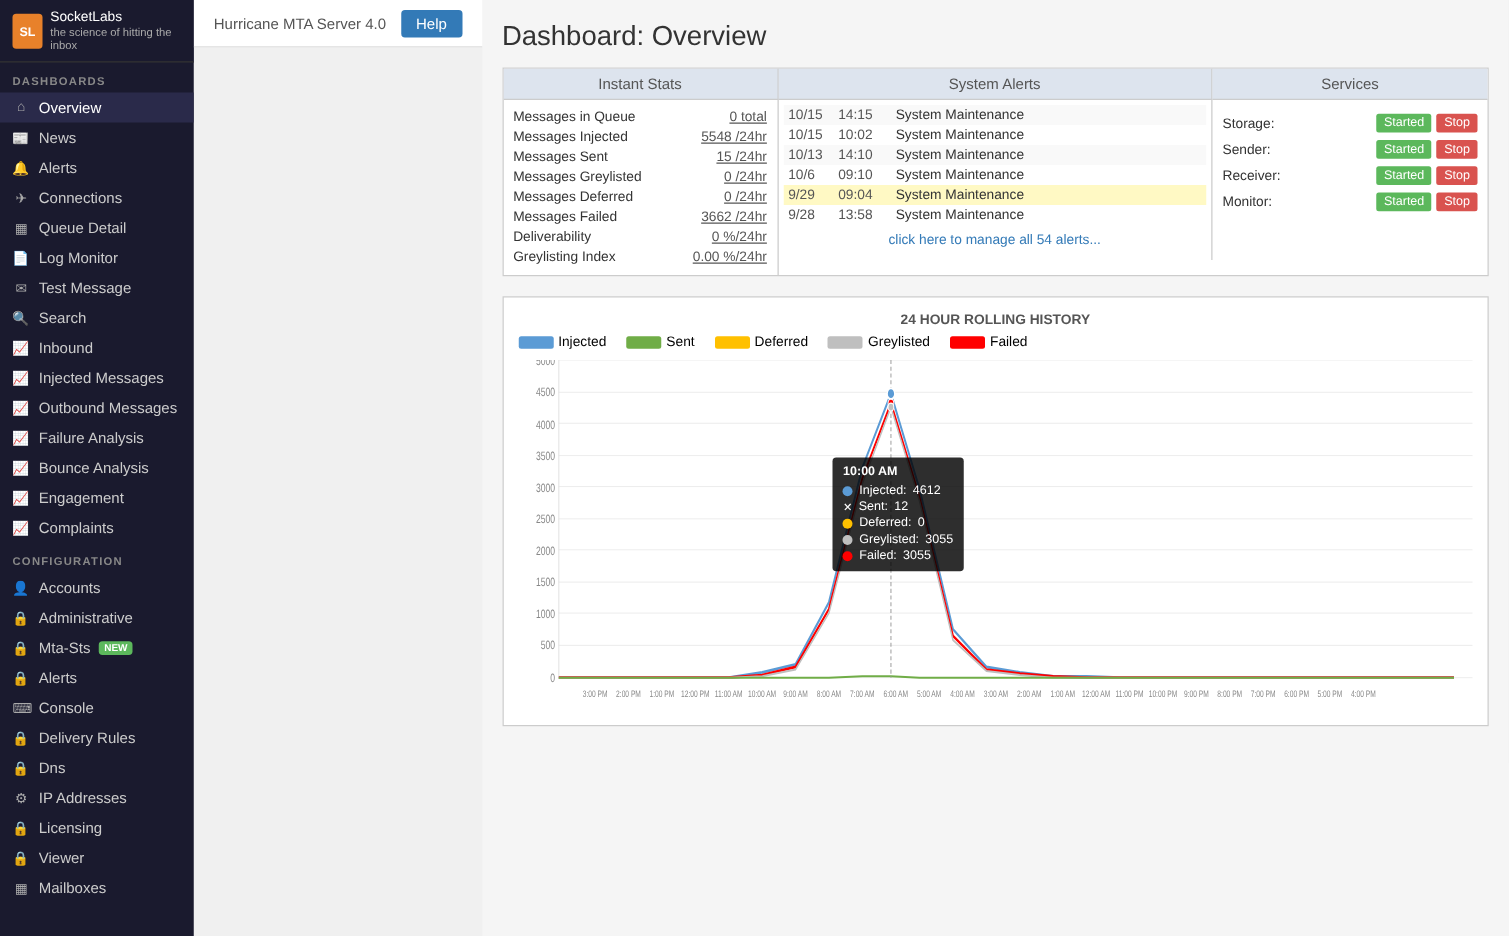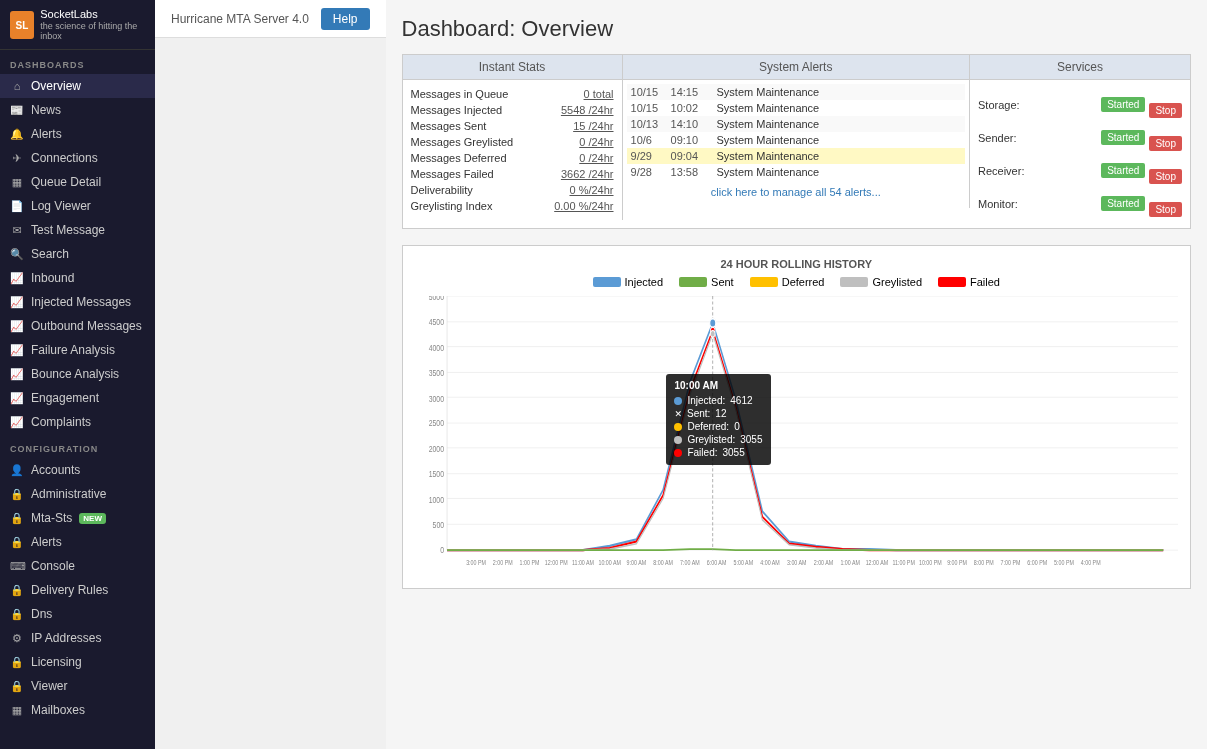--- a/index.html
+++ b/index.html
@@ -162,27 +162,26 @@
       cursor: pointer;
     }
     .btn-stop {
       background: #d9534f;
       color: white;
       border: none;
       padding: 2px 6px;
       border-radius: 2px;
       font-size: 10px;
       cursor: pointer;
-      margin-top: 12px;
     }
 
     
     .chart-section { background: white; border: 1px solid #ccc; padding: 12px; }
     .chart-title { text-align: center; font-size: 11px; font-weight: bold; color: #555; margin-bottom: 6px; }
-    .chart-legend { display: flex; justify-content: center; gap: 16px; margin-bottom: 8px; font-size: 11px; }
+    .chart-legend { display: flex; justify-content: flex-start; gap: 16px; margin-bottom: 8px; font-size: 11px; }
     .legend-item { display: flex; align-items: center; gap: 4px; }
     .legend-color { width: 28px; height: 10px; border-radius: 2px; }
 
     .chart-container { position: relative; height: 280px; }
     .chart-svg { width: 100%; height: 100%; }
 
     
     .chart-tooltip {
       position: absolute;
       background: rgba(0,0,0,0.82);
@@ -234,21 +233,21 @@
   <div class="sidebar-item">
     <span class="sidebar-icon">✈</span>
     <span>Connections</span>
   </div>
   <div class="sidebar-item">
     <span class="sidebar-icon">▦</span>
     <span>Queue Detail</span>
   </div>
   <div class="sidebar-item">
     <span class="sidebar-icon">📄</span>
-    <span>Log Viewer</span>
+    <span>Log Monitor</span>
   </div>
   <div class="sidebar-item">
     <span class="sidebar-icon">✉</span>
     <span>Test Message</span>
   </div>
   <div class="sidebar-item">
     <span class="sidebar-icon">🔍</span>
     <span>Search</span>
   </div>
 

